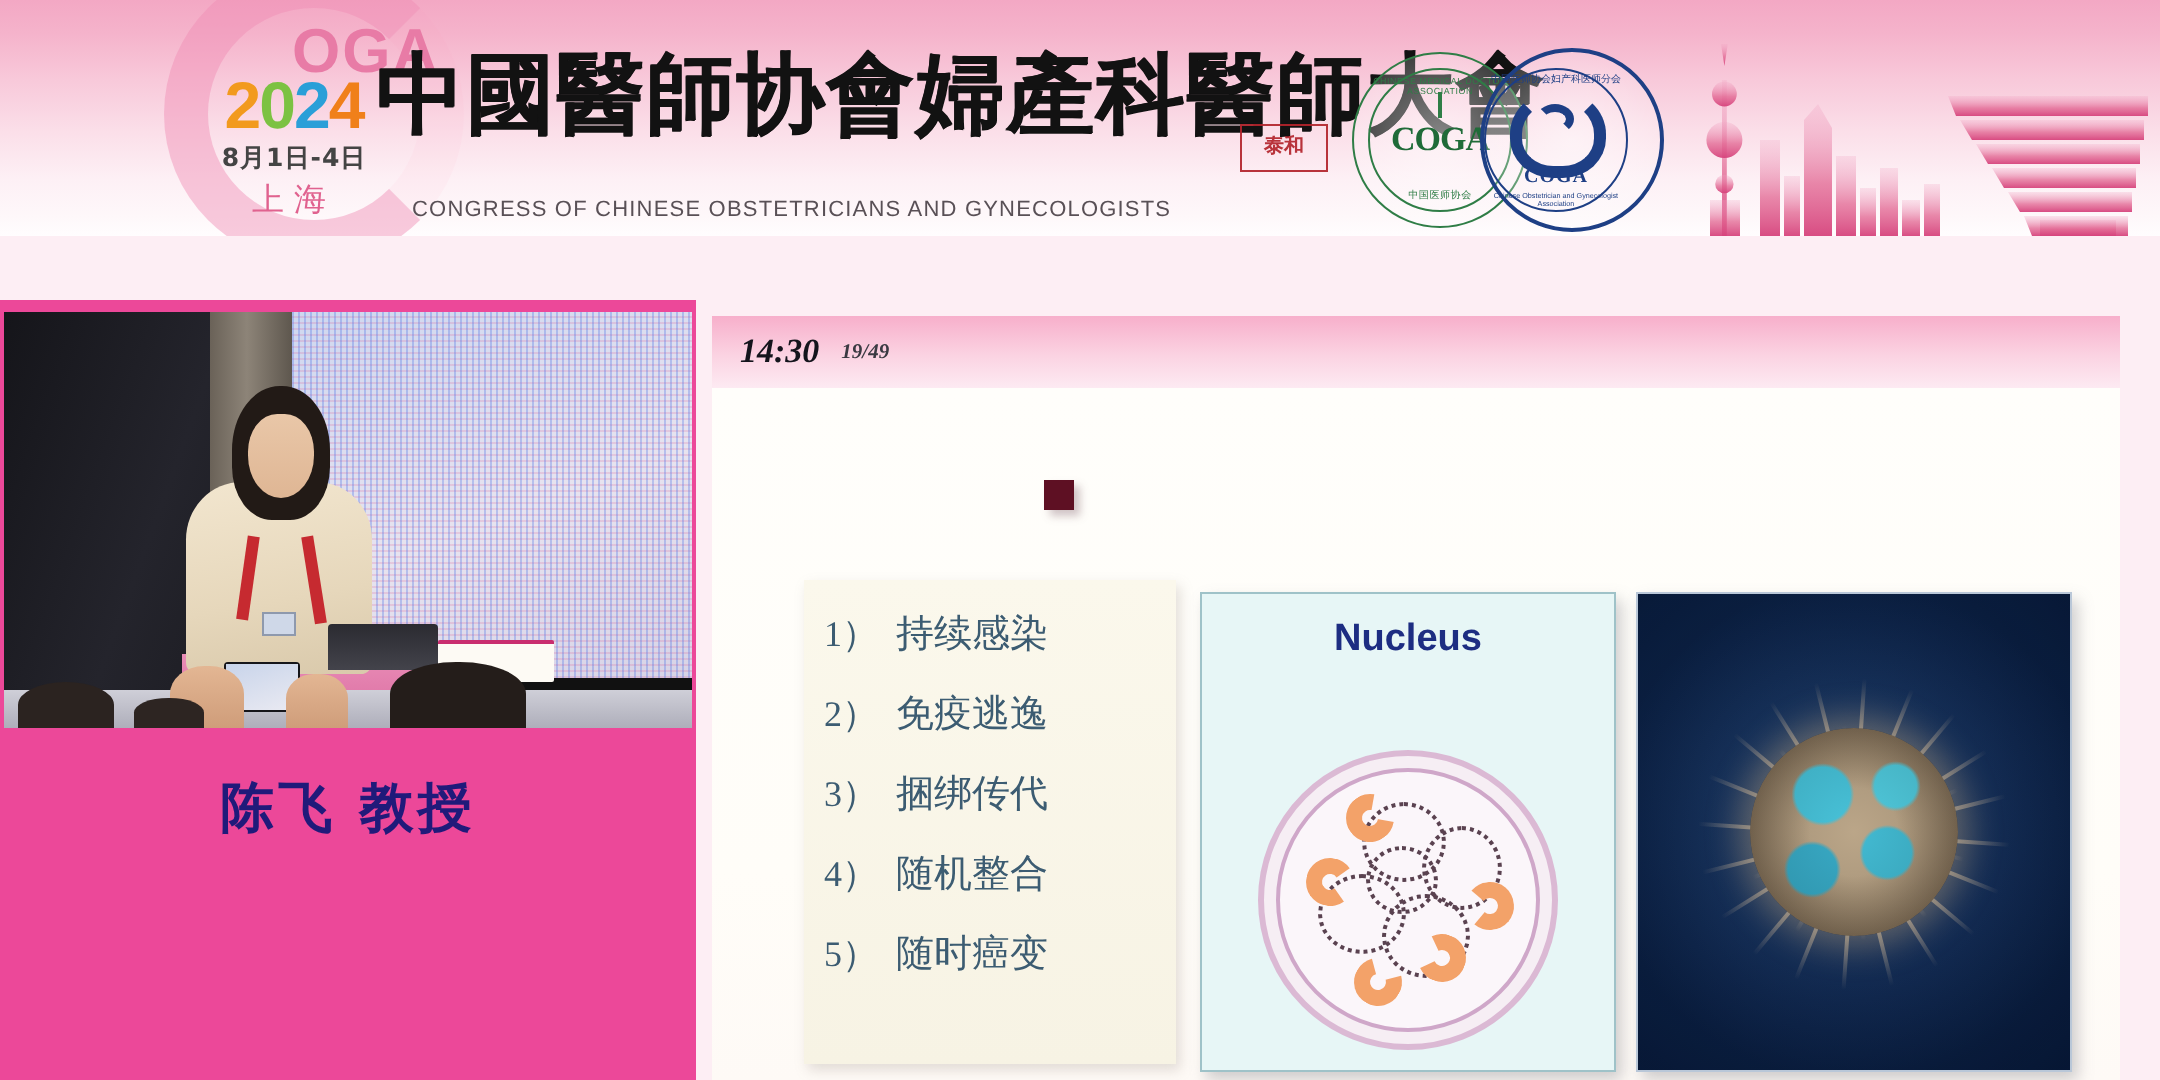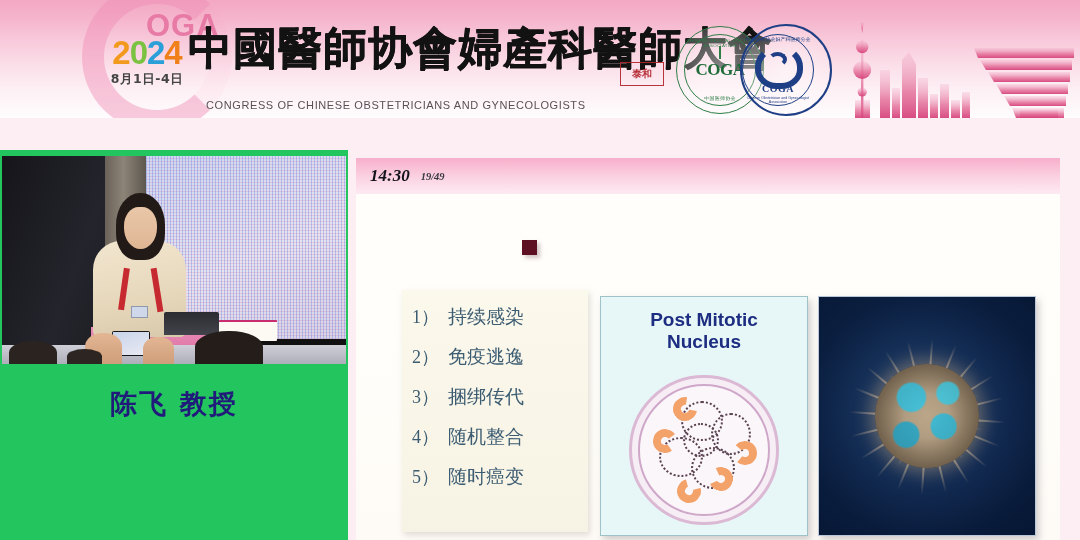--- a/index.html
+++ b/index.html
@@ -178,21 +178,21 @@
   #forum-banner span {
     color: #fff; font-size: 21px; font-weight: bold;
     font-family: "DejaVu Sans", sans-serif; letter-spacing: 2px;
     text-shadow: 0 1px 2px rgba(0,0,0,0.25);
   }
 
   
   #left-col {
     position: absolute; left: 0; top: 150px;
     width: 348px; height: 390px;
-    background: #22c55e;
+    background: #ec4899;
   }
   #video {
     position: absolute; left: 2px; top: 6px;
     width: 344px; height: 208px;
     overflow: hidden;
     background: #111;
   }
   
   #v-dark   { position: absolute; left: 0; top: 0; width: 33%; height: 100%;
               background: linear-gradient(110deg,#15151a,#24242c 60%,#1c1c22); }
@@ -392,20 +392,21 @@
 
   <div id="header">
 
     <div id="c-ring"></div>
 
     <div id="coga-word">OGA</div>
 
     <div id="year-block">
       <div id="year"><span class="d1">2</span><span class="d2">0</span><span class="d3">2</span><span class="d4">4</span></div>
       <div id="dates">8月1日-4日</div>
+      <div id="city">上海</div>
     </div>
 
     <div id="cn-title">中國醫師协會婦產科醫師大會</div>
     <div id="seal">泰和</div>
     <div id="en-title">CONGRESS OF CHINESE OBSTETRICIANS AND GYNECOLOGISTS</div>
 
     <div id="cmda">
       <div class="inner">
         <div class="arc-top">CHINESE MEDICAL DOCTOR ASSOCIATION</div>
         <div class="rod"></div>
@@ -529,21 +530,20 @@
           <span>随机整合</span>
         </div>
         <div class="list-item">
           <span class="list-num">5）</span>
           <span>随时癌变</span>
         </div>
       </div>
 
       <div id="diagram">
         <div id="diagram-title">
-          <div>Post Mitotic</div>
           <div>Nucleus</div>
         </div>
         <div id="nucleus-wrap">
           <div id="nuc-outer"></div>
           <div id="nuc-inner"></div>
           <div class="dna-loop" style="left:52px;top:26px;width:42px;height:40px;"></div>
           <div class="dna-loop" style="left:82px;top:38px;width:40px;height:42px;"></div>
           <div class="dna-loop" style="left:30px;top:62px;width:44px;height:40px;"></div>
           <div class="dna-loop" style="left:62px;top:72px;width:44px;height:42px;"></div>
           <div class="dna-loop" style="left:54px;top:48px;width:36px;height:34px;"></div>

